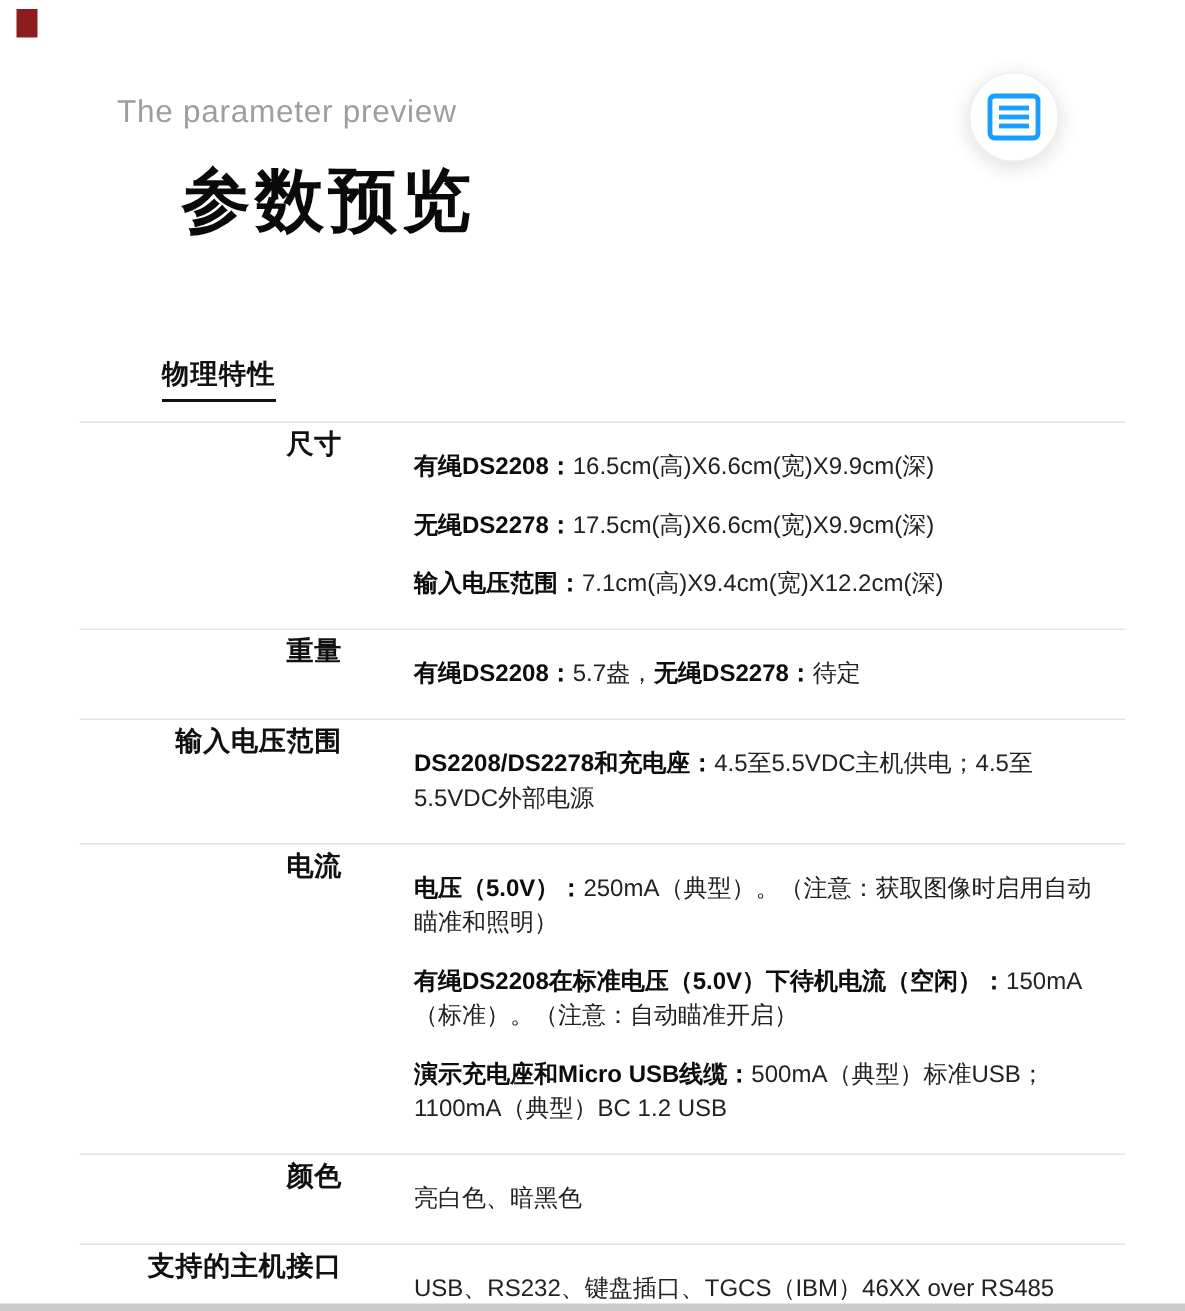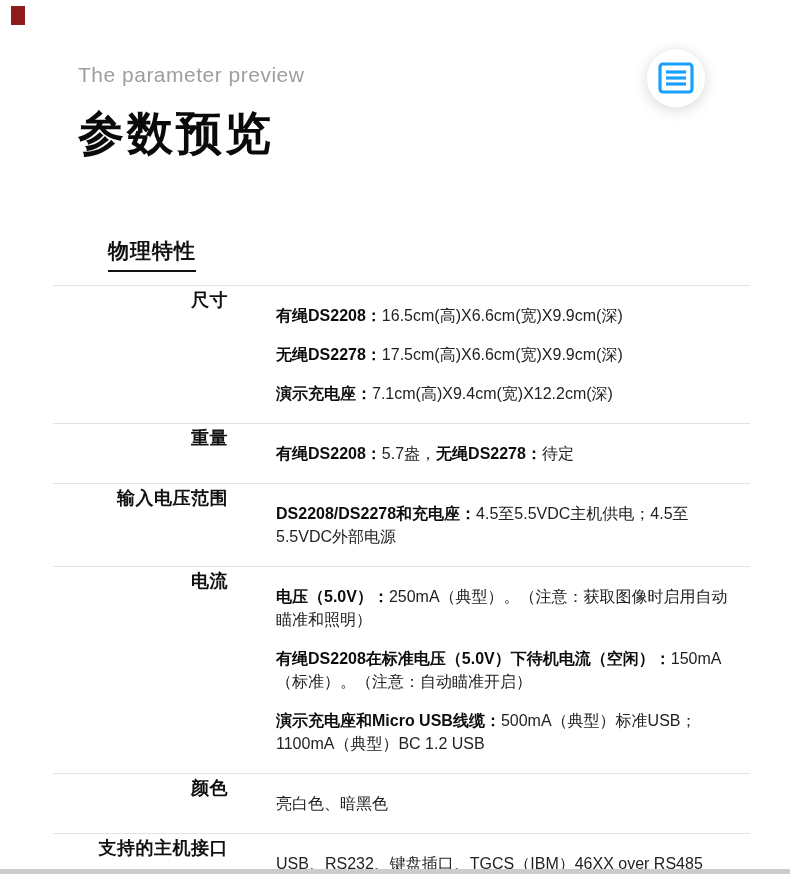--- a/index.html
+++ b/index.html
@@ -11,28 +11,28 @@
     --ink:#111111;
   }
   html,body{margin:0;padding:0;background:#ffffff;}
   .page{
     position:relative;width:790px;height:874px;background:#ffffff;overflow:hidden;
     font-family:"Liberation Sans","DejaVu Sans",sans-serif;color:var(--ink);
   }
   .corner-marker{position:absolute;left:11px;top:6px;width:14px;height:19px;background:var(--marker);}
   .hdr{padding:63px 0 0 78px;}
   .subtitle{font-size:21px;font-weight:400;color:var(--subtle);letter-spacing:.5px;}
-  .title{font-size:46px;font-weight:900;letter-spacing:3px;margin-top:16px;color:#0a0a0a;}
+  .title{font-size:46px;font-weight:900;letter-spacing:3px;margin-top:16px;color:#0a0a0a;margin-left:43px;}
   .icon-btn{
     position:absolute;left:646px;top:48px;width:60px;height:60px;border-radius:50%;
     background:#ffffff;border:1px solid #f0f0f0;box-shadow:0 3px 14px rgba(0,0,0,.14);
     display:flex;align-items:center;justify-content:center;cursor:pointer;padding:0;
   }
   .spec{margin:72px 0 0 53px;width:697px;}
-  .section-header{margin:0 0 13px 55px;font-size:21px;font-weight:800;}
+  .section-header{margin:0 0 13px 55px;font-size:18px;font-weight:800;}
   .section-header span{display:inline-block;border-bottom:2px solid #111;padding-bottom:5px;letter-spacing:1px;}
   .spec-row{display:grid;grid-template-columns:175px 1fr;column-gap:32px;padding:2px 0;border-top:1px solid var(--divider);}
   .spec-label{text-align:right;font-weight:700;font-size:18px;line-height:23px;padding-top:1px;letter-spacing:.5px;}
   .spec-value p{margin:16px;font-size:16px;line-height:23px;color:#222;}
   .spec-value .b{font-weight:700;color:#0d0d0d;}
   .bottom-bar{position:absolute;left:0;bottom:0;width:790px;height:5px;background:var(--bottombar);}
 </style>
 </head>
 <body>
 
@@ -57,21 +57,21 @@
   <div class="spec">
     <h2 class="section-header">
       <span>物理特性</span>
     </h2>
     <div>
         <div class="spec-row">
           <div class="spec-label">尺寸</div>
           <div class="spec-value">
             <p><span class="b">有绳DS2208：</span><span>16.5cm(高)X6.6cm(宽)X9.9cm(深)</span></p>
             <p><span class="b">无绳DS2278：</span><span>17.5cm(高)X6.6cm(宽)X9.9cm(深)</span></p>
-            <p><span class="b">演示充电座：</span><span>7.1cm(高)X9.4cm(宽)X12.2cm(深)</span></p>
+            <p><span class="b">输入电压范围：</span><span>7.1cm(高)X9.4cm(宽)X12.2cm(深)</span></p>
           </div>
         </div>
         <div class="spec-row">
           <div class="spec-label">重量</div>
           <div class="spec-value">
             <p><span class="b">有绳DS2208：</span><span>5.7盎，</span><span class="b">无绳DS2278：</span><span>待定</span></p>
           </div>
         </div>
         <div class="spec-row">
           <div class="spec-label">输入电压范围</div>

